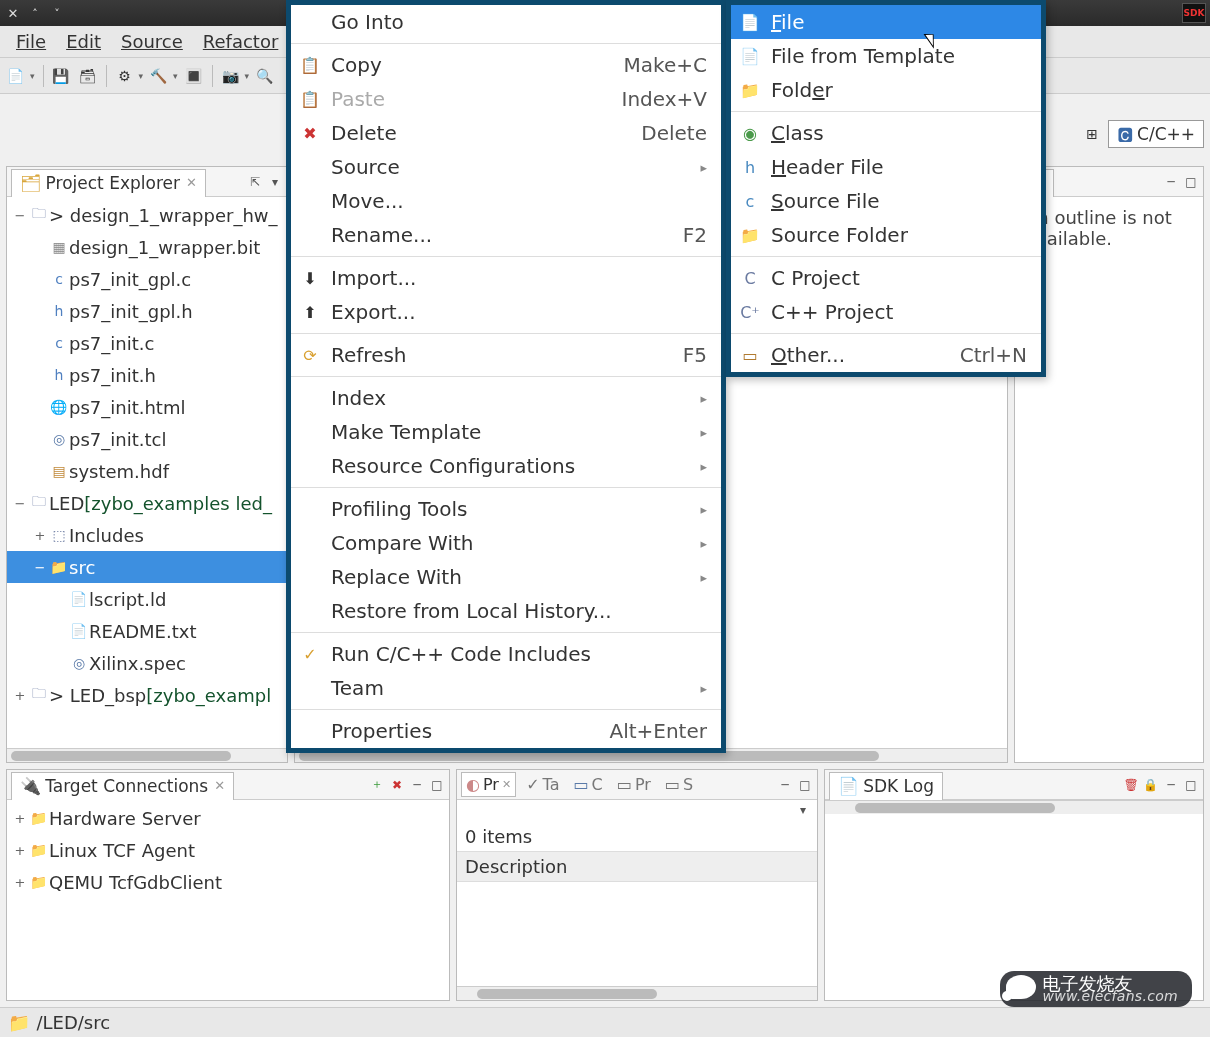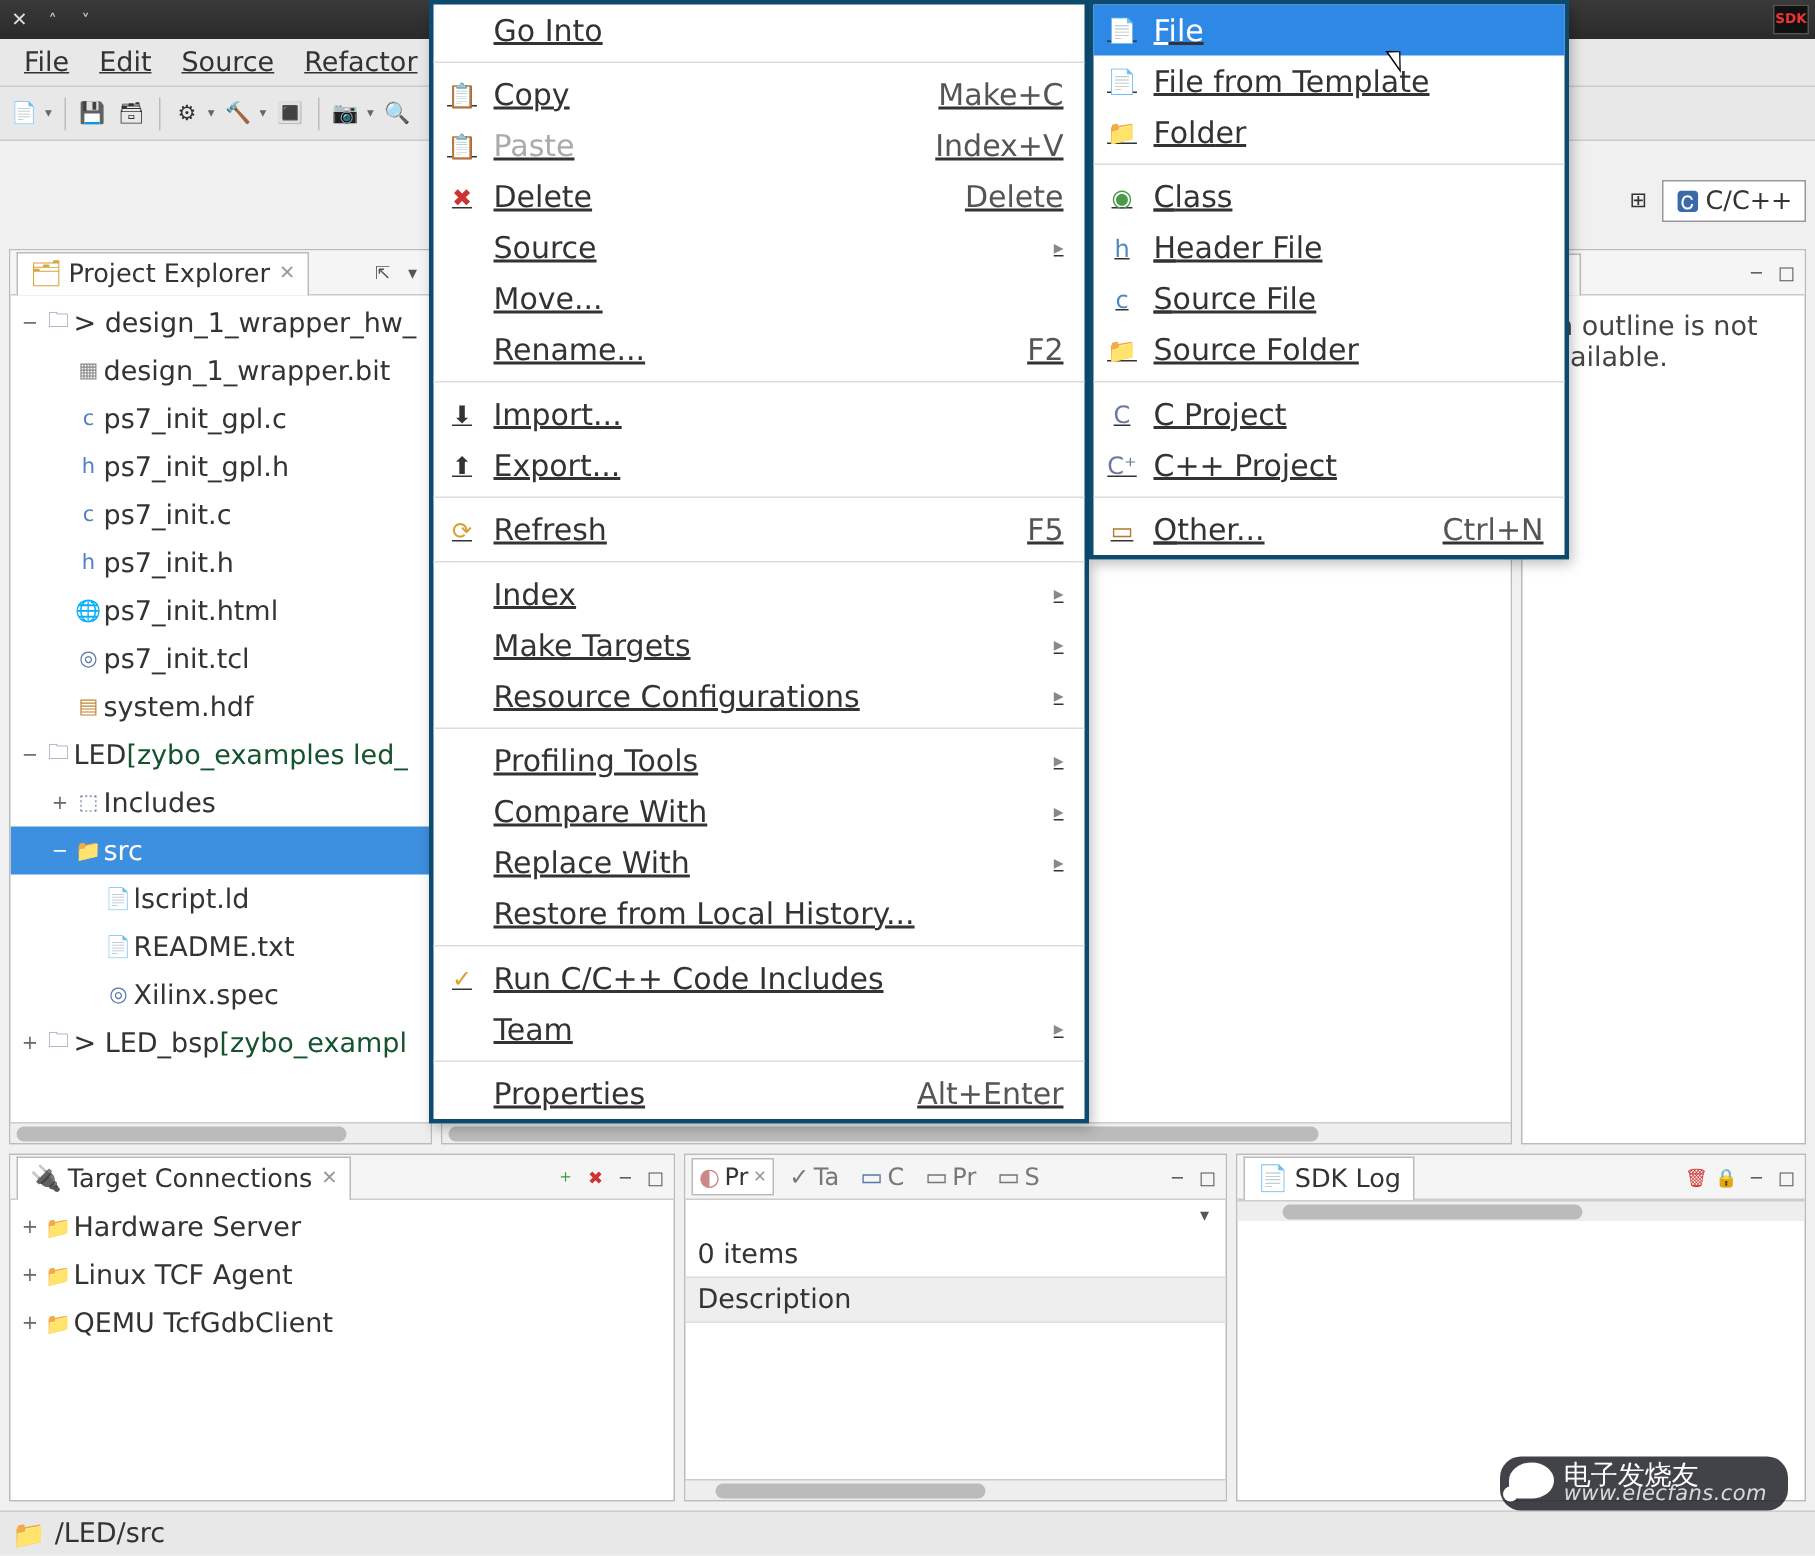--- a/index.html
+++ b/index.html
@@ -43,21 +43,21 @@
 
 .scroll-h { height: 14px; background: #eee; border-top: 1px solid #ccc; position: relative; }
 .scroll-h .thumb { position: absolute; left: 4px; top: 2px; height: 10px; background: #bbb; border-radius: 5px; }
 
 .editor-area { flex: 1; display: flex; flex-direction: column; }
 .editor-body { flex: 1; background: #fff; }
 
 .outline-body { padding: 10px; color: #444; }
 
 
-.ctxmenu { position: absolute; background: #fff; border: 3px solid #0c4a6e; box-shadow: 2px 3px 8px rgba(0,0,0,.25); font-size: 20px; text-decoration: underline; }
+.ctxmenu { position: absolute; background: #fff; border: 5px solid #0c4a6e; box-shadow: 2px 3px 8px rgba(0,0,0,.25); font-size: 20px; }
 .ctx-item { display: flex; align-items: center; height: 34px; padding: 0 14px 0 8px; gap: 10px; cursor: pointer; }
 .ctx-item .ci-ico { width: 22px; text-align: center; font-size: 16px; }
 .ctx-item .ci-label { flex: 1; white-space: nowrap; }
 .ctx-item .ci-accel { color: #555; margin-left: 20px; white-space: nowrap; }
 .ctx-item .ci-sub { color: #888; font-size: 13px; }
 .ctx-item.disabled { color: #aaa; }
 .ctx-item.selected { background: #2d88e6; color: #fff; }
 .ctx-item.selected .ci-accel, .ctx-item.selected .ci-sub, .ctx-item.selected .ci-ico { color: #fff; }
 .ctx-sep { height: 1px; background: #ddd; margin: 4px 0; }
 
@@ -418,21 +418,21 @@
       <span class="ci-accel">F5</span>
     </div>
     <div class="ctx-sep"></div>
     <div class="ctx-item">
       <span class="ci-ico"></span>
       <span class="ci-label">Index</span>
       <span class="ci-sub">▸</span>
     </div>
     <div class="ctx-item">
       <span class="ci-ico"></span>
-      <span class="ci-label">Make Targets</span>
+      <span class="ci-label">Make Template</span>
       <span class="ci-sub">▸</span>
     </div>
     <div class="ctx-item">
       <span class="ci-ico"></span>
       <span class="ci-label">Resource Configurations</span>
       <span class="ci-sub">▸</span>
     </div>
     <div class="ctx-sep"></div>
     <div class="ctx-item">
       <span class="ci-ico"></span>

